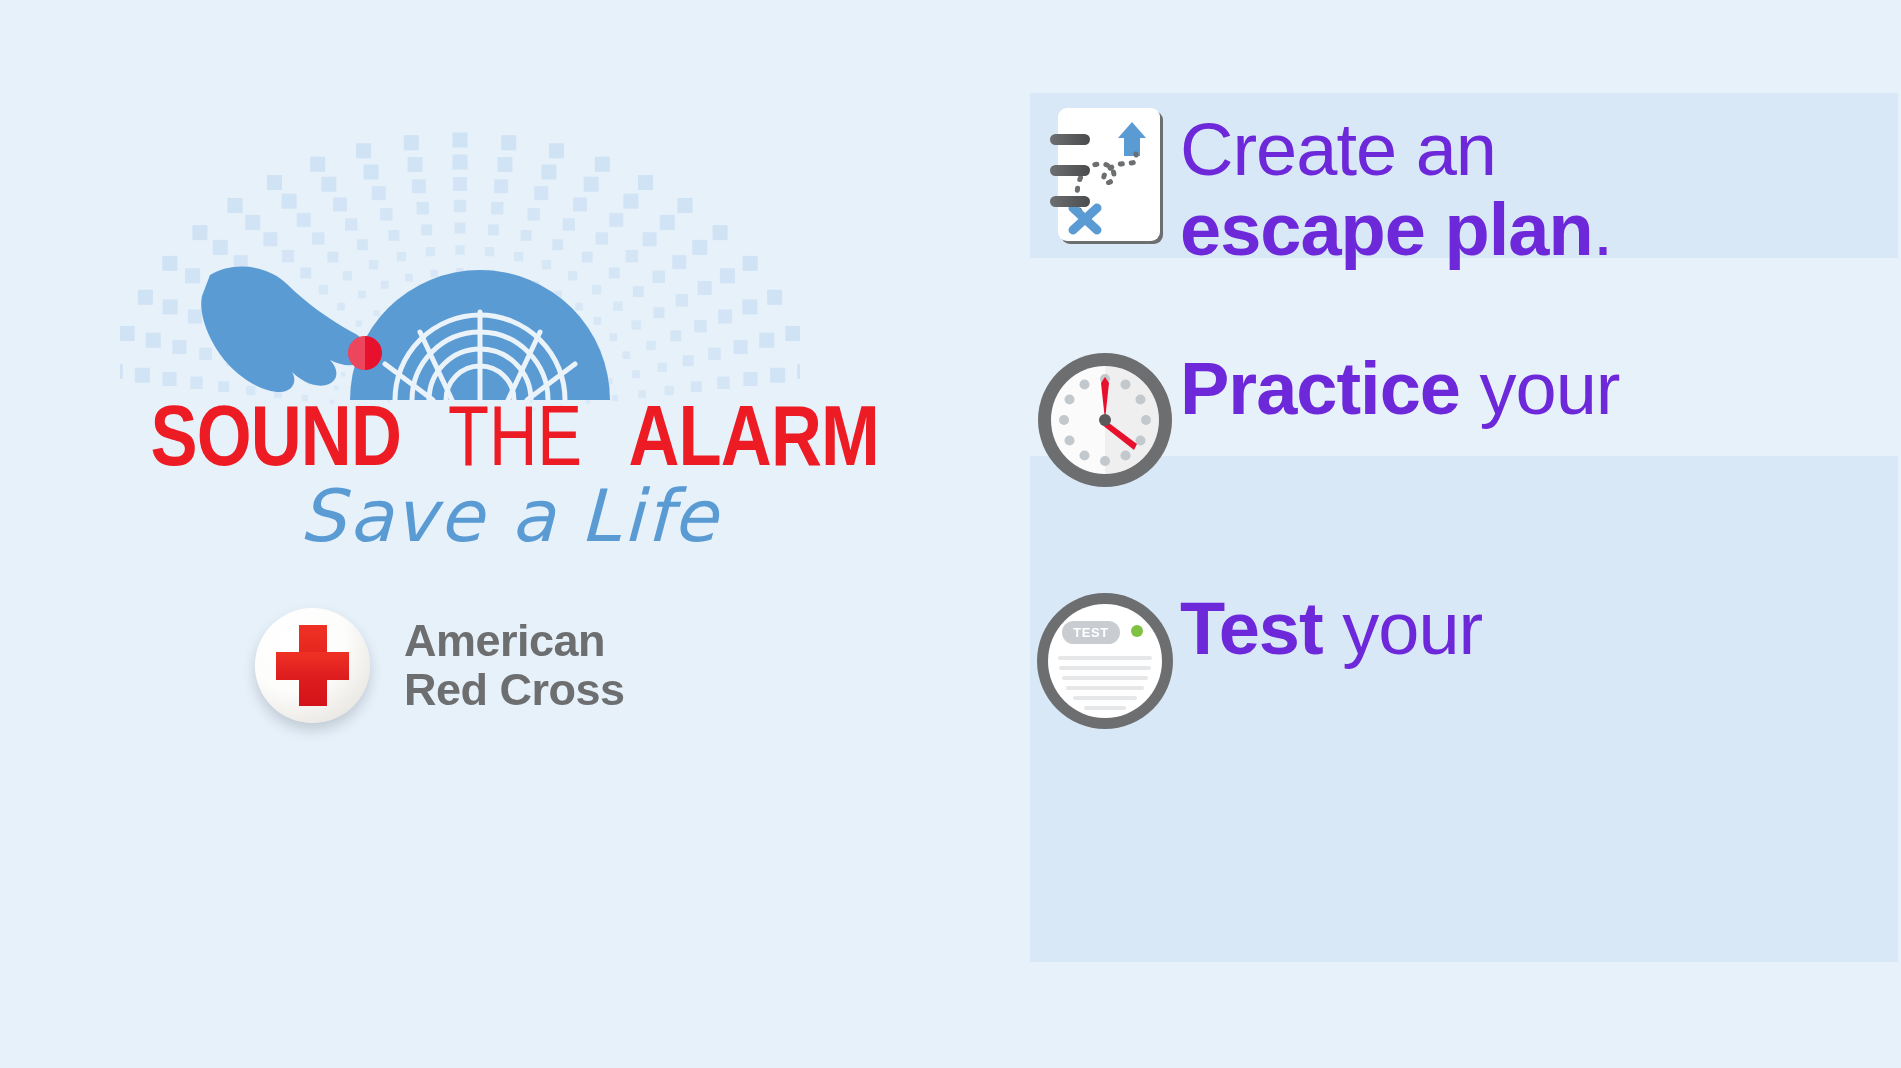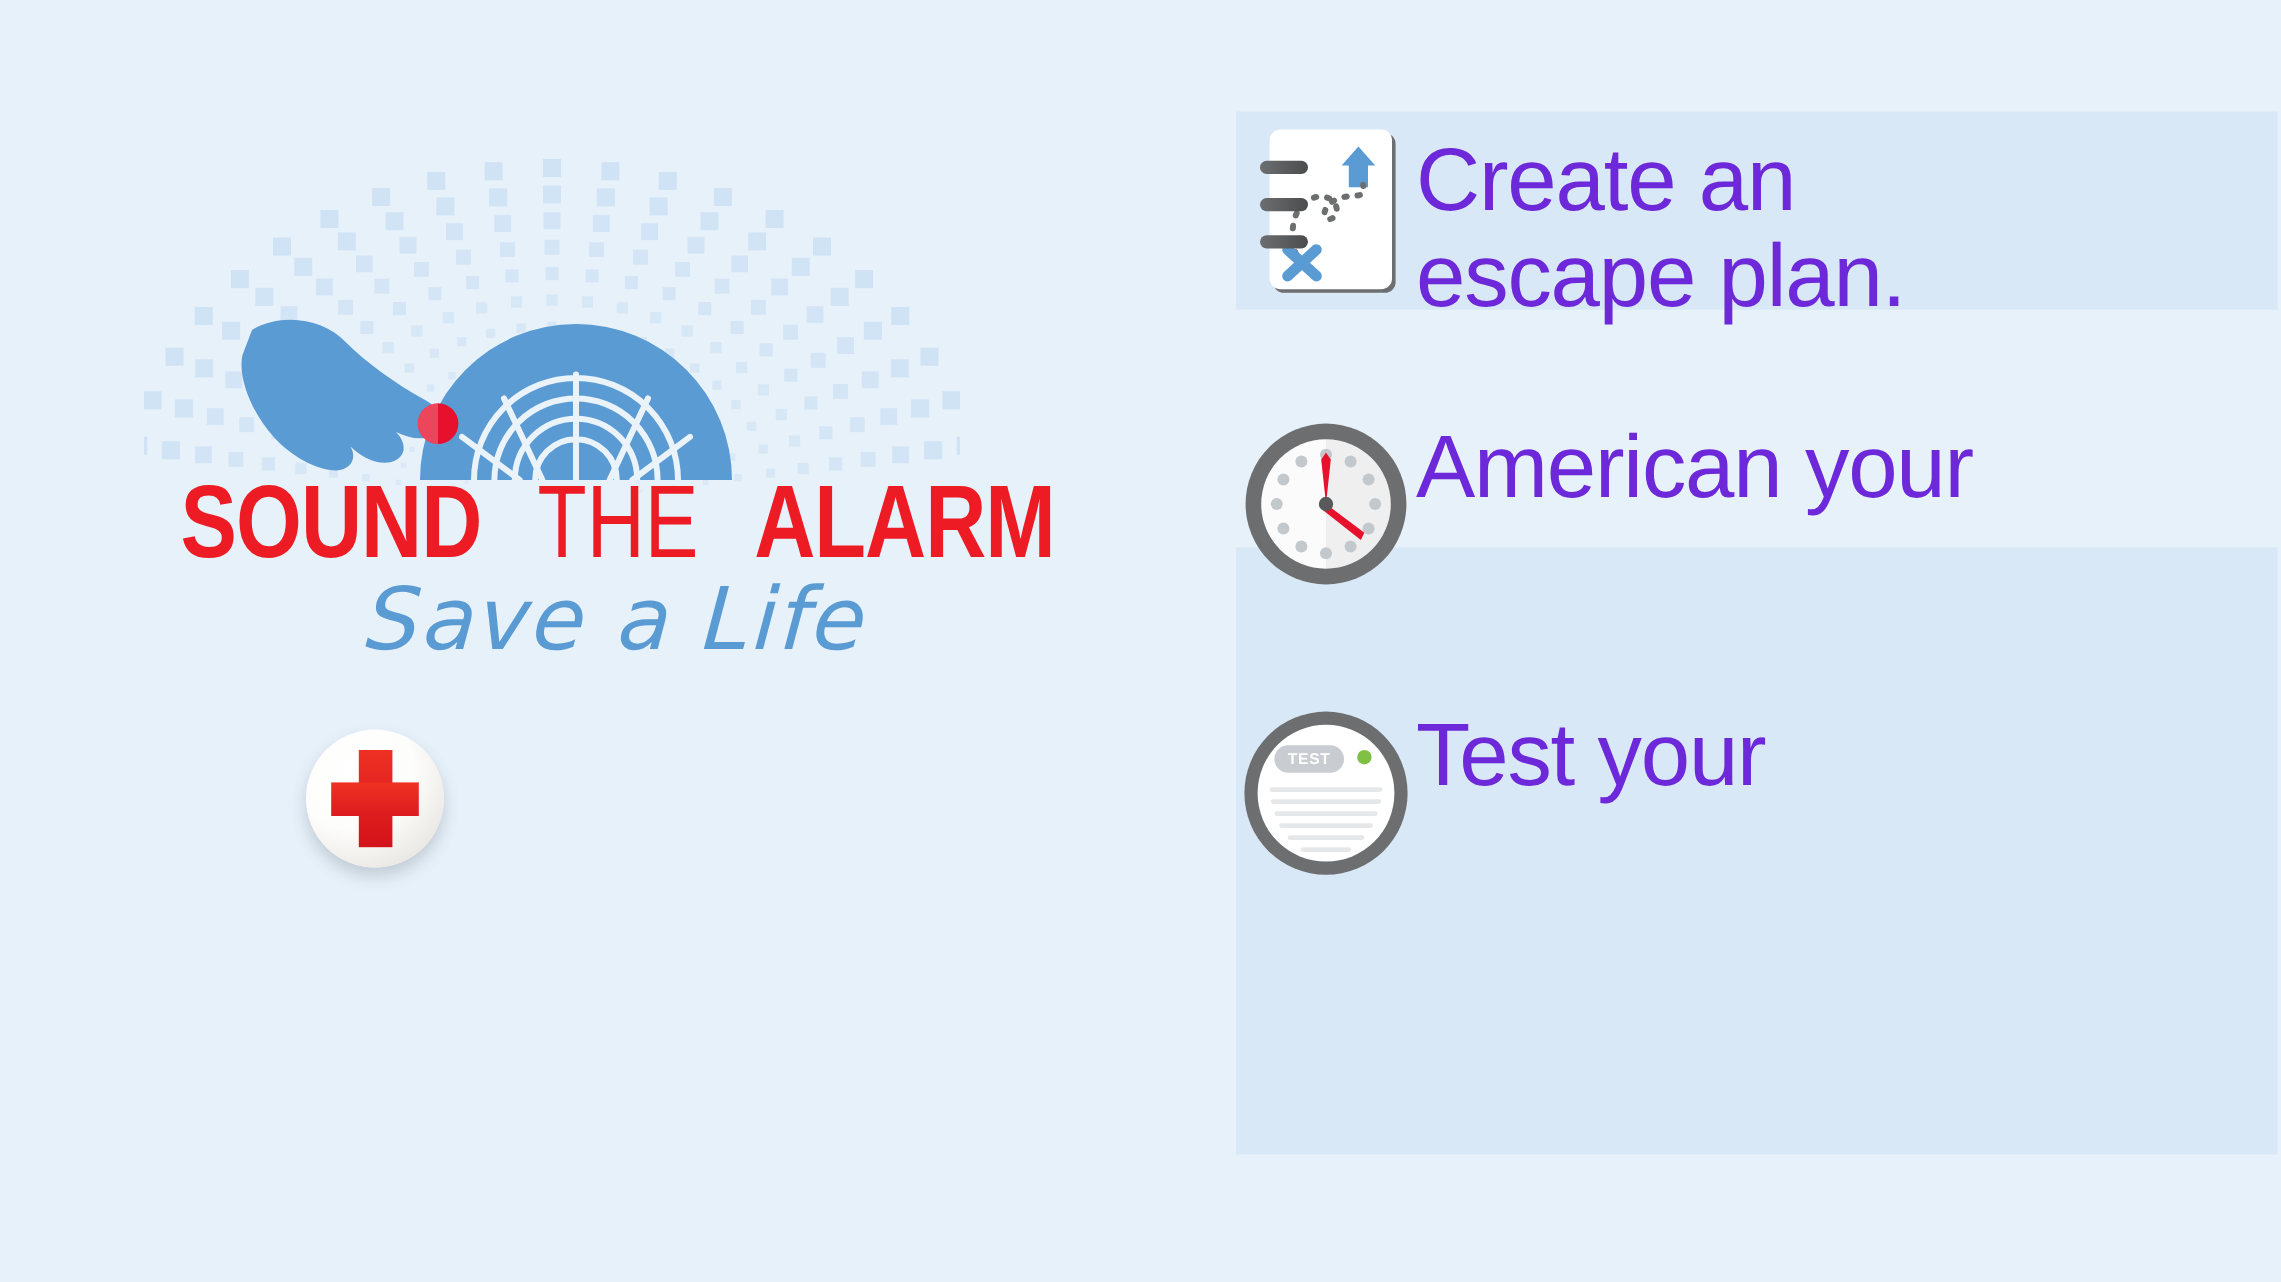--- a/index.html
+++ b/index.html
@@ -71,21 +71,21 @@
   .tip-row{position:absolute;left:0;width:871px;display:flex;align-items:flex-start;}
   #tip-1{top:100px;}
   #tip-2{top:345px;}
   #tip-3{top:585px;text-align:right;}
   .tip-icon{width:150px;flex:0 0 150px;display:flex;justify-content:center;padding-top:8px;}
   .tip-text{
     font-family:"Liberation Sans",sans-serif;
     font-size:74px;line-height:1.08;color:#6d28d9;font-weight:normal;
     letter-spacing:-1px;
   }
-  .tip-text .bold{font-weight:normal;margin-top:35px;}
+  .tip-text .bold{font-weight:bold;margin-top:35px;}
   #tip-1 .tip-text{padding-top:10px;}
   #tip-2 .tip-text{padding-top:4px;}
   #tip-3 .tip-text{padding-top:4px;}
 
   
   .notepad{position:relative;width:110px;height:135px;}
   .notepad .page{
     position:absolute;left:8px;top:0;width:102px;height:133px;
     background:#ffffff;border-radius:9px;
     box-shadow:3px 3px 0 0 #6d6e70;
@@ -399,20 +399,24 @@
       </div>
     </div>
 
     <div id="tagline">Save a Life</div>
 
     <div id="logo-lockup">
       <div id="rc-ball">
         <div class="cross-v"></div>
         <div class="cross-h"></div>
       </div>
+      <div id="rc-words">
+        <div>American</div>
+        <div>Red Cross</div>
+      </div>
     </div>
   </div>
 
   <div id="right-panel">
 
     <div class="tip-row" id="tip-1">
       <div class="tip-icon">
         <div class="notepad">
           <div class="page">
             <svg viewBox="0 0 102 133" width="102" height="133">
@@ -455,21 +459,21 @@
                 <circle cx="31.5" cy="46.5" r="5"></circle>
                 <circle cx="46.5" cy="31.5" r="5"></circle>
               </g>
             <path d="M67 67 L63 30 L67 24 L71 30 Z" fill="#e8112d"></path>
             <path d="M67 67 L63 71 L96 97 L99 91 Z" fill="#e8112d"></path>
           </svg>
           <div class="hub"></div>
         </div>
       </div>
       <div class="tip-text">
-        <div><span class="bold">American</span><span> your</span></div>
+        <div><span class="bold">Practice</span><span> your</span></div>
       </div>
     </div>
 
     <div class="tip-row" id="tip-3">
       <div class="tip-icon">
         <div class="alarm-ic">
           <div class="face">
             <div class="testbtn">TEST</div>
             <div class="led"></div>
             <div class="vent" style="left:10px;top:52px;width:94px"></div>

